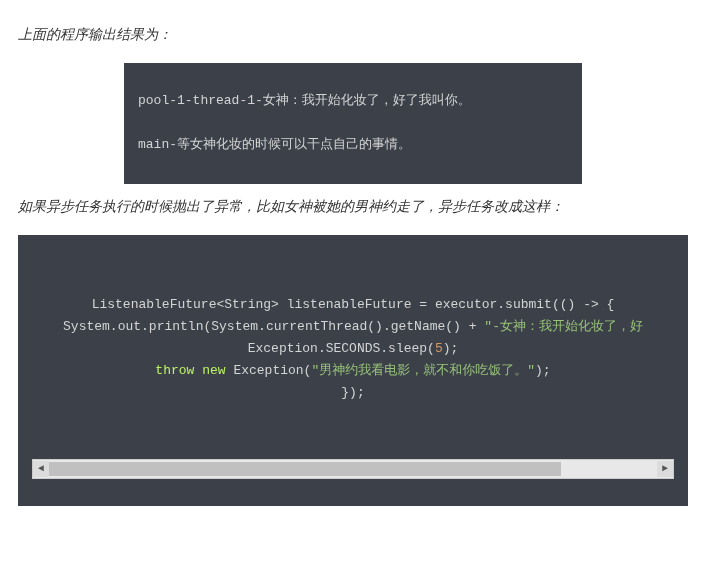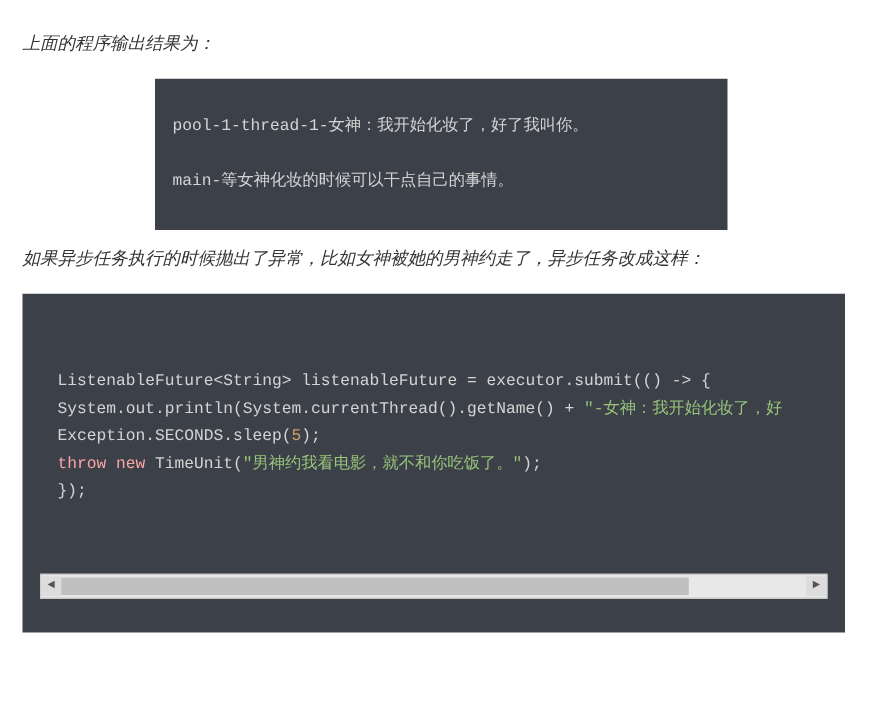--- a/index.html
+++ b/index.html
@@ -25,21 +25,22 @@
     line-height: 1.7;
     padding: 5px 14px;
     white-space: pre;
   }
   .code-block.narrow {
     width: 430px;
     margin: 0 auto 10px auto;
   }
   .code-block.wide-wrap {
     position: relative;
-    margin: 0 12px 10px 0;
+    margin: 0 0 10px 0;
+    text-align: center;
   }
   .code-block.wide {
     overflow: hidden;
     white-space: nowrap;
     padding: 10px 14px;
   }
   .scroll-track {
     height: 18px;
     background: #e8e8e8;
     position: relative;
@@ -57,21 +58,21 @@
     color: #555;
     background: #dcdcdc;
   }
   .scroll-thumb {
     height: 14px;
     background: #c0c0c0;
     flex: 0 0 80%;
     margin-left: 0;
   }
   .scroll-spacer { flex: 1; }
-  .kw-orange { color: #fca5a5; }
+  .kw-orange { color: #bef264; }
   .kw-green { color: #98c379; }
   .kw-num { color: #d19a66; }
   .line { display: block; }
 </style>
 </head>
 <body>
 
 <div class="paragraph">上面的程序输出结果为：</div>
 
 <div class="code-block narrow">
@@ -79,21 +80,21 @@
 <span class="line">main-等女神化妆的时候可以干点自己的事情。</span>
 </div>
 
 <div class="paragraph">如果异步任务执行的时候抛出了异常，比如女神被她的男神约走了，异步任务改成这样：</div>
 
 <div class="code-block wide-wrap">
   <div class="code-block wide">
 <span class="line"><span>ListenableFuture&lt;String&gt; listenableFuture = executor.</span><span>submit</span><span>(() -&gt; {</span></span>
 <span class="line"><span>            System.out.println(System.currentThread().getName() + </span><span class="kw-green">"-女神：我开始化妆了，好</span></span>
 <span class="line"><span>            Exception.SECONDS.sleep(</span><span class="kw-num">5</span><span>);</span></span>
-<span class="line"><span>            </span><span class="kw-orange">throw new</span><span> TimeUnit(</span><span class="kw-green">"男神约我看电影，就不和你吃饭了。"</span><span>);</span></span>
+<span class="line"><span>            </span><span class="kw-orange">throw new</span><span> Exception(</span><span class="kw-green">"男神约我看电影，就不和你吃饭了。"</span><span>);</span></span>
 <span class="line"><span>        });</span></span>
   </div>
   <div class="scroll-track">
     <div class="scroll-arrow">◄</div>
     <div class="scroll-thumb"></div>
     <div class="scroll-spacer"></div>
     <div class="scroll-arrow">►</div>
   </div>
 </div>
 

